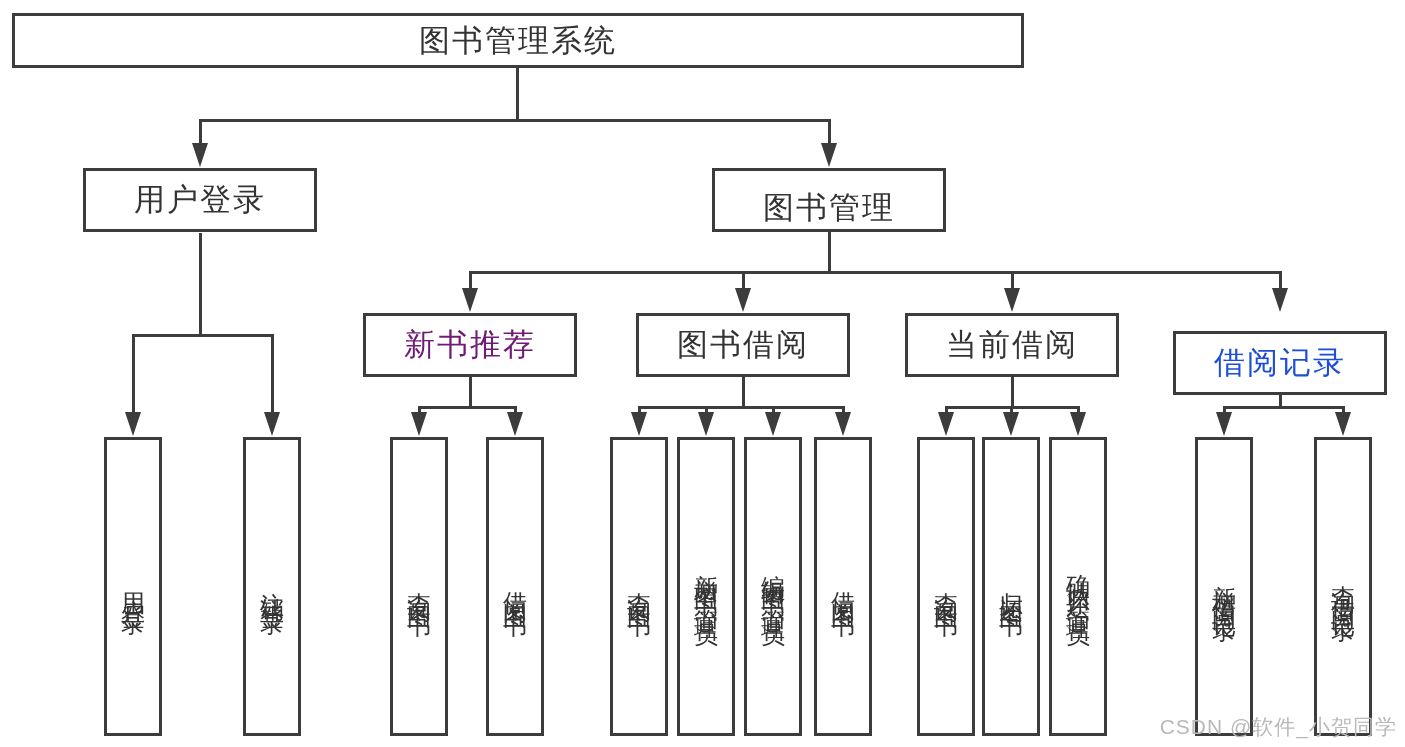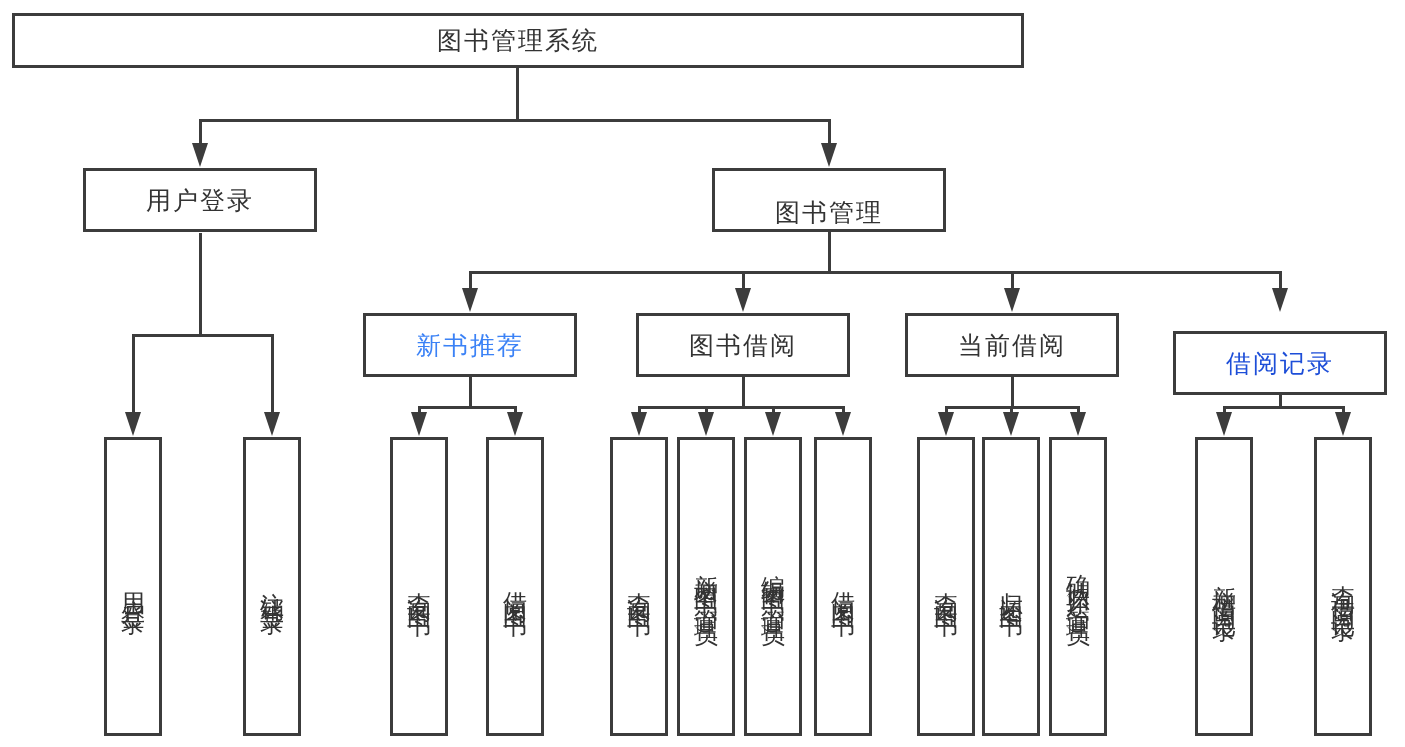--- a/index.html
+++ b/index.html
@@ -15,21 +15,21 @@
     position: absolute;
     background: #ffffff;
     border: 3px solid #3c3c3c;
     box-sizing: border-box;
     display: flex;
     align-items: center;
     justify-content: center;
     color: #333333;
   }
   .hbox .label {
-    font-size: 25px;
+    font-size: 31px;
     letter-spacing: 2px;
     white-space: nowrap;
   }
   .vbox .label {
     writing-mode: vertical-rl;
     font-size: 24px;
     letter-spacing: 7px;
     line-height: 1;
     white-space: nowrap;
   }
@@ -50,20 +50,21 @@
     letter-spacing: 1px;
     color: #b9b9b9;
     z-index: 5;
     white-space: nowrap;
   }
 </style>
 </head>
 <body>
 
 <div id="canvas">
+  <div class="watermark">CSDN @软件_小贺同学</div>
 <div class="line" style="background: rgb(60, 60, 60); left: 515.5px; top: 68px; width: 3px; height: 52px;"></div>
     <div class="line" style="background: rgb(60, 60, 60); left: 199px; top: 118.5px; width: 632px; height: 3px;"></div>
     <div class="line" style="background: rgb(60, 60, 60); left: 198.5px; top: 233px; width: 3px; height: 102px;"></div>
     <div class="line" style="background: rgb(60, 60, 60); left: 132px; top: 333.5px; width: 142px; height: 3px;"></div>
     <div class="line" style="background: rgb(60, 60, 60); left: 827.5px; top: 232px; width: 3px; height: 40px;"></div>
     <div class="line" style="background: rgb(60, 60, 60); left: 469px; top: 270.5px; width: 813px; height: 3px;"></div>
     <div class="line" style="background: rgb(60, 60, 60); left: 468.5px; top: 377px; width: 3px; height: 31px;"></div>
     <div class="line" style="background: rgb(60, 60, 60); left: 418px; top: 405.5px; width: 99px; height: 3px;"></div>
     <div class="line" style="background: rgb(60, 60, 60); left: 741.5px; top: 377px; width: 3px; height: 31px;"></div>
     <div class="line" style="background: rgb(60, 60, 60); left: 638px; top: 405.5px; width: 207px; height: 3px;"></div>
@@ -111,21 +112,21 @@
     <div class="arrow-head" style="border-top-color: rgb(60, 60, 60); left: 1335px; top: 412px;"></div>
     <div class="node hbox" style="left: 12px; top: 13px; width: 1012px; height: 55px; border-color: rgb(60, 60, 60); color: rgb(51, 51, 51);">
       <span class="label">图书管理系统</span>
     </div>
     <div class="node hbox" style="left: 83px; top: 168px; width: 234px; height: 64px; border-color: rgb(60, 60, 60); color: rgb(51, 51, 51);">
       <span class="label">用户登录</span>
     </div>
     <div class="node hbox" style="left: 712px; top: 168px; width: 234px; height: 64px; border-color: rgb(60, 60, 60); color: rgb(51, 51, 51); align-items: flex-end;">
       <span class="label">图书管理</span>
     </div>
-    <div class="node hbox" style="left: 363px; top: 313px; width: 214px; height: 64px; border-color: rgb(60, 60, 60); color: #3b82f6;">
+    <div class="node hbox" style="left: 363px; top: 313px; width: 214px; height: 64px; border-color: rgb(60, 60, 60); color: #701a75;">
       <span class="label">新书推荐</span>
     </div>
     <div class="node hbox" style="left: 905px; top: 313px; width: 214px; height: 64px; border-color: rgb(60, 60, 60); color: rgb(51, 51, 51);">
       <span class="label">当前借阅</span>
     </div>
     <div class="node hbox" style="left: 636px; top: 313px; width: 214px; height: 64px; border-color: rgb(60, 60, 60); color: rgb(51, 51, 51);">
       <span class="label">图书借阅</span>
     </div>
     <div class="node hbox" style="left: 1173px; top: 331px; width: 214px; height: 64px; border-color: rgb(60, 60, 60); color: #1d4ed8;">
       <span class="label">借阅记录</span>

